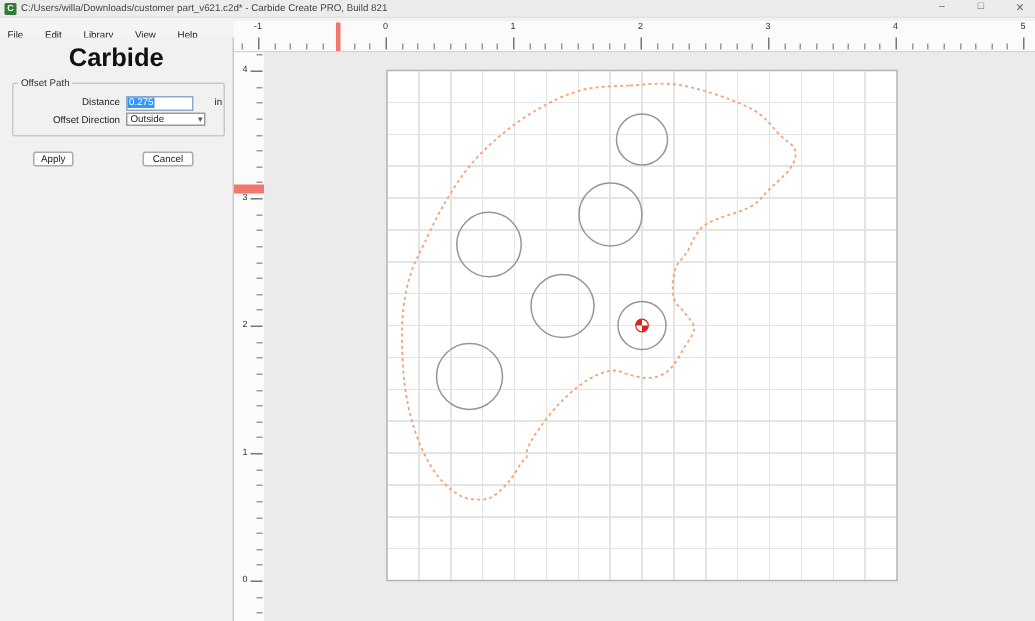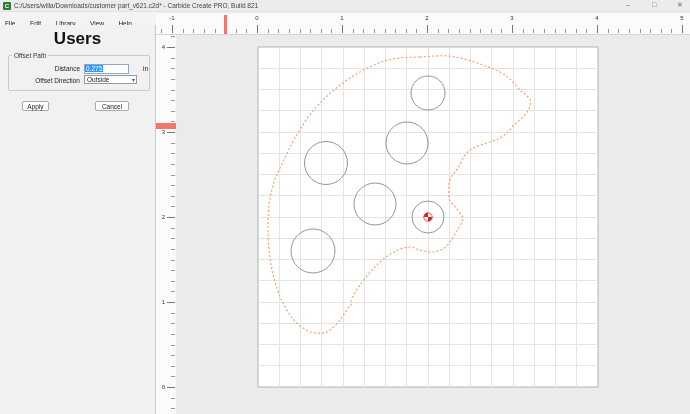--- a/index.html
+++ b/index.html
@@ -71,21 +71,21 @@
 
   <div class="menubar">
     <span class="menuitem"><u>F</u>ile</span>
     <span class="menuitem"><u>E</u>dit</span>
     <span class="menuitem"><u>L</u>ibrary</span>
     <span class="menuitem"><u>V</u>iew</span>
     <span class="menuitem"><u>H</u>elp</span>
   </div>
 
   <div class="panel">
-    <div class="panel-title">Users</div>
+    <div class="panel-title">Carbide</div>
     <div class="group">
       <span class="legend">Offset Path</span>
     </div>
     <span class="row-label lbl-distance">Distance</span>
     <div class="input">
       <span class="sel">0.275</span>
     </div>
     <span class="unit">in</span>
     <span class="row-label lbl-direction">Offset Direction</span>
     <div class="select">

